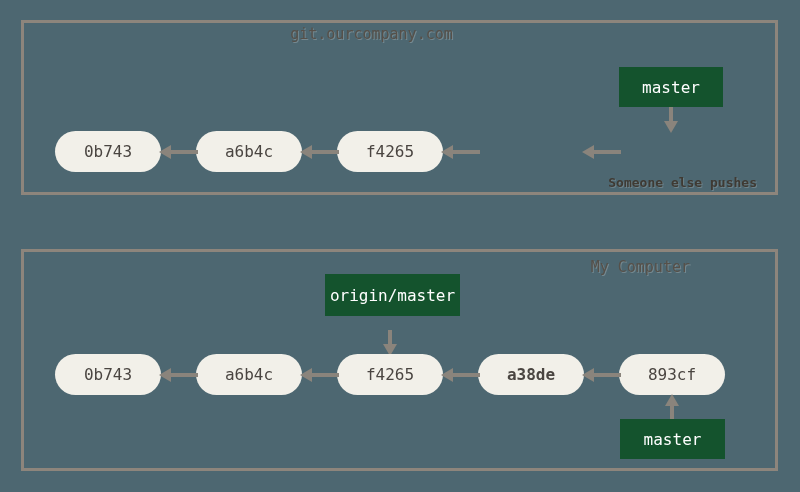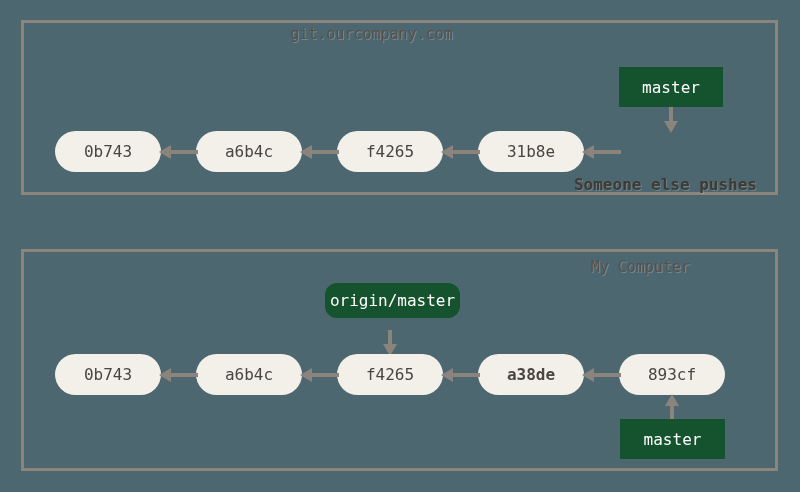--- a/index.html
+++ b/index.html
@@ -47,21 +47,21 @@
     display: flex;
     align-items: center;
     justify-content: center;
     font-size: 16px;
     white-space: nowrap;
   }
   .caption {
     position: absolute;
     color: #3f3a33;
     font-weight: bold;
-    font-size: 16px;
+    font-size: 13px;
     text-shadow: 1px 1px 0 rgba(255,255,255,0.18);
     white-space: nowrap;
   }
   .h-arrow { position: absolute; height: 14px; }
   .h-arrow .shaft {
     position: absolute; left: 10px; right: 0; top: 5px;
     height: 4px; background: #8a847c;
   }
   .h-arrow .head {
     position: absolute; left: 0; top: 0; width: 0; height: 0;
@@ -98,21 +98,20 @@
   <div class="branch-label" style="left:619px; top:67px; width:104px; height:40px;">master</div>
 
   <div class="v-arrow down" style="left:664px; top:107px; height:26px;">
     <div class="shaft"></div>
     <div class="head"></div>
   </div>
 
   <div class="commit" style="left:55px; top:131px;">0b743</div>
   <div class="commit" style="left:196px; top:131px;">a6b4c</div>
   <div class="commit" style="left:337px; top:131px;">f4265</div>
-  <div class="commit" style="left:478px; top:131px;">31b8e</div>
 
   <div class="h-arrow" style="left:159px; top:145px; width:39px;">
     <div class="shaft"></div>
     <div class="head"></div>
   </div>
   <div class="h-arrow" style="left:300px; top:145px; width:39px;">
     <div class="shaft"></div>
     <div class="head"></div>
   </div>
   <div class="h-arrow" style="left:441px; top:145px; width:39px;">
@@ -123,21 +122,21 @@
     <div class="shaft"></div>
     <div class="head"></div>
   </div>
 
   <div class="caption" style="right:43px; top:175px;">Someone else pushes</div>
 
   <div class="frame" style="left:21px; top:249px; width:757px; height:222px;"></div>
 
   <div class="frame-title" style="left:21px; top:258px; width:669px;text-align:right;">My Computer</div>
 
-  <div class="branch-label" style="left:325px; top:283px; width:135px; height:35px;border-radius:12px;">origin/master</div>
+  <div class="branch-label" style="left:325px; top:274px; width:135px; height:42px;">origin/master</div>
 
   <div class="v-arrow down" style="left:383px; top:330px; height:26px;">
     <div class="shaft"></div>
     <div class="head"></div>
   </div>
 
   <div class="commit" style="left:55px; top:354px;">0b743</div>
   <div class="commit" style="left:196px; top:354px;">a6b4c</div>
   <div class="commit" style="left:337px; top:354px;">f4265</div>
   <div class="commit" style="left:478px; top:354px;font-weight:bold;">a38de</div>

